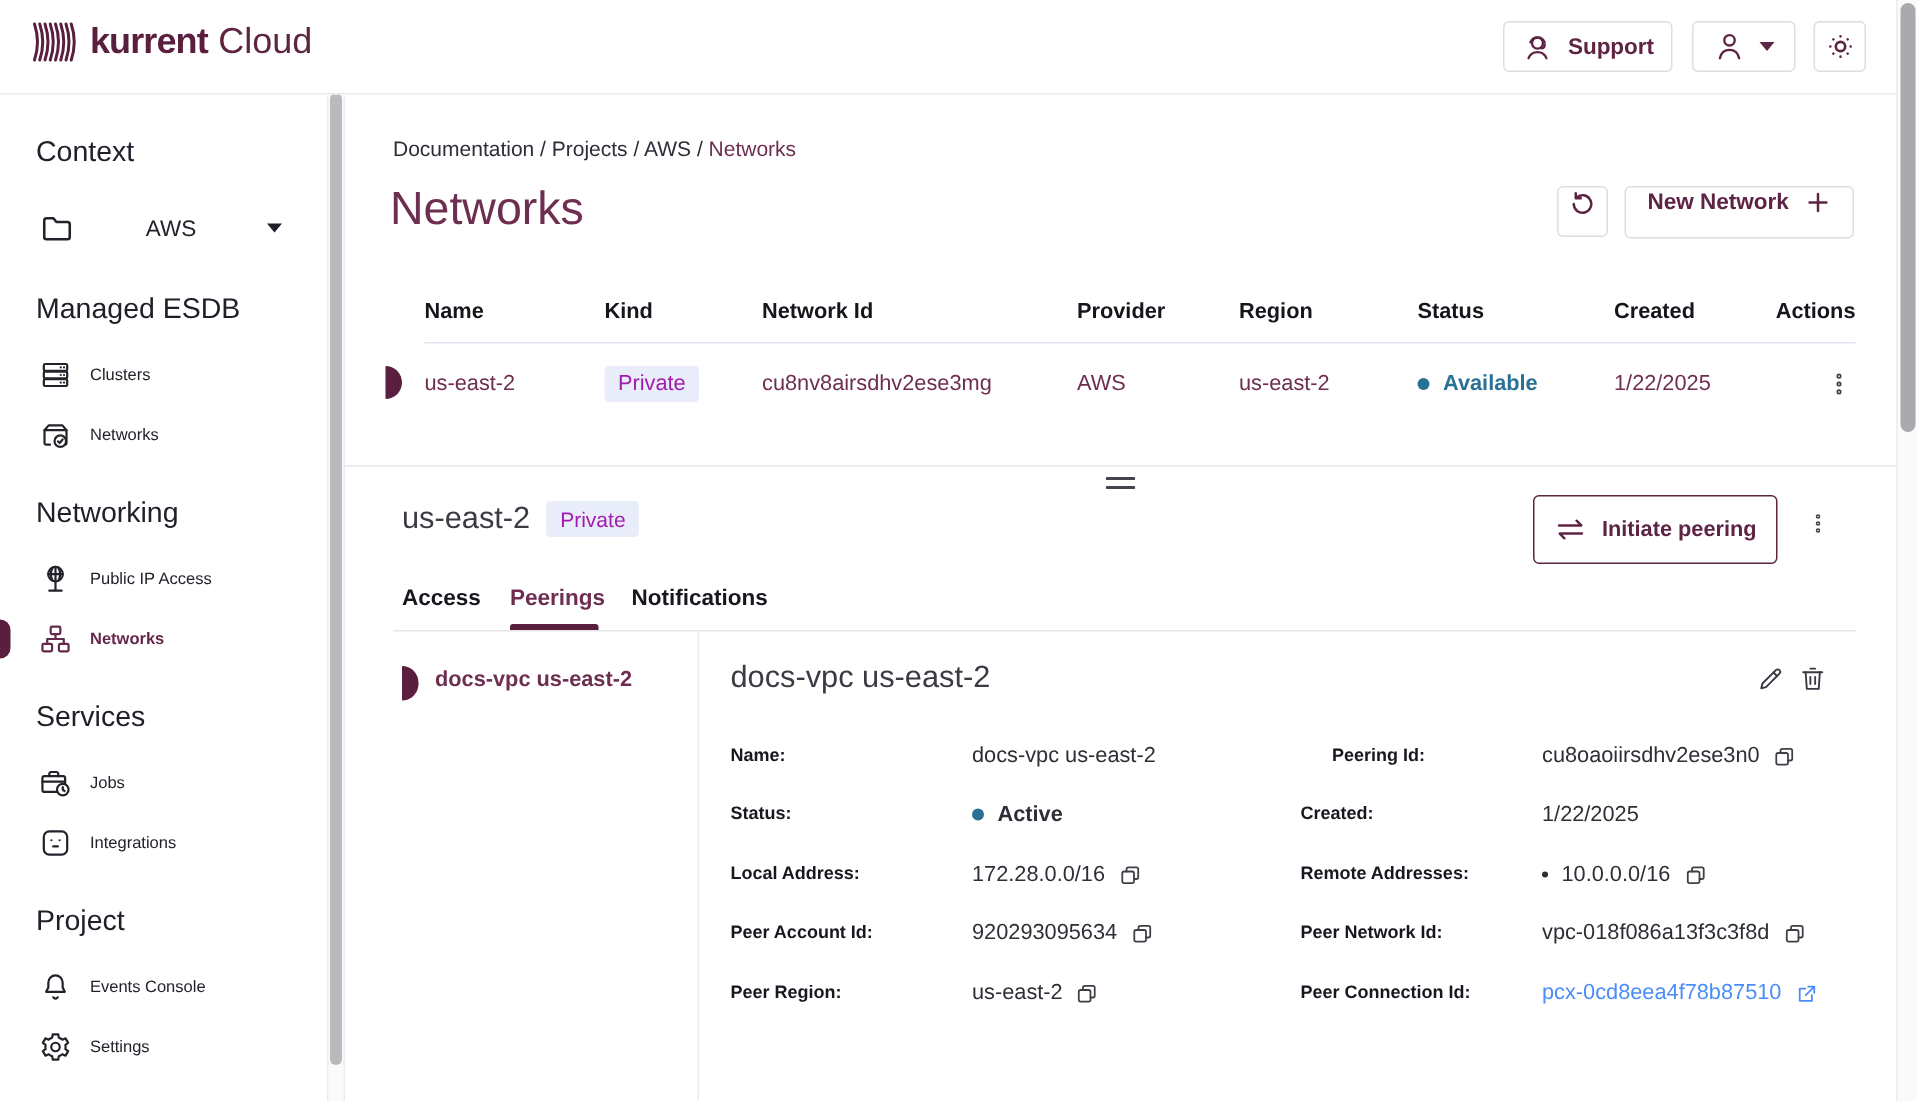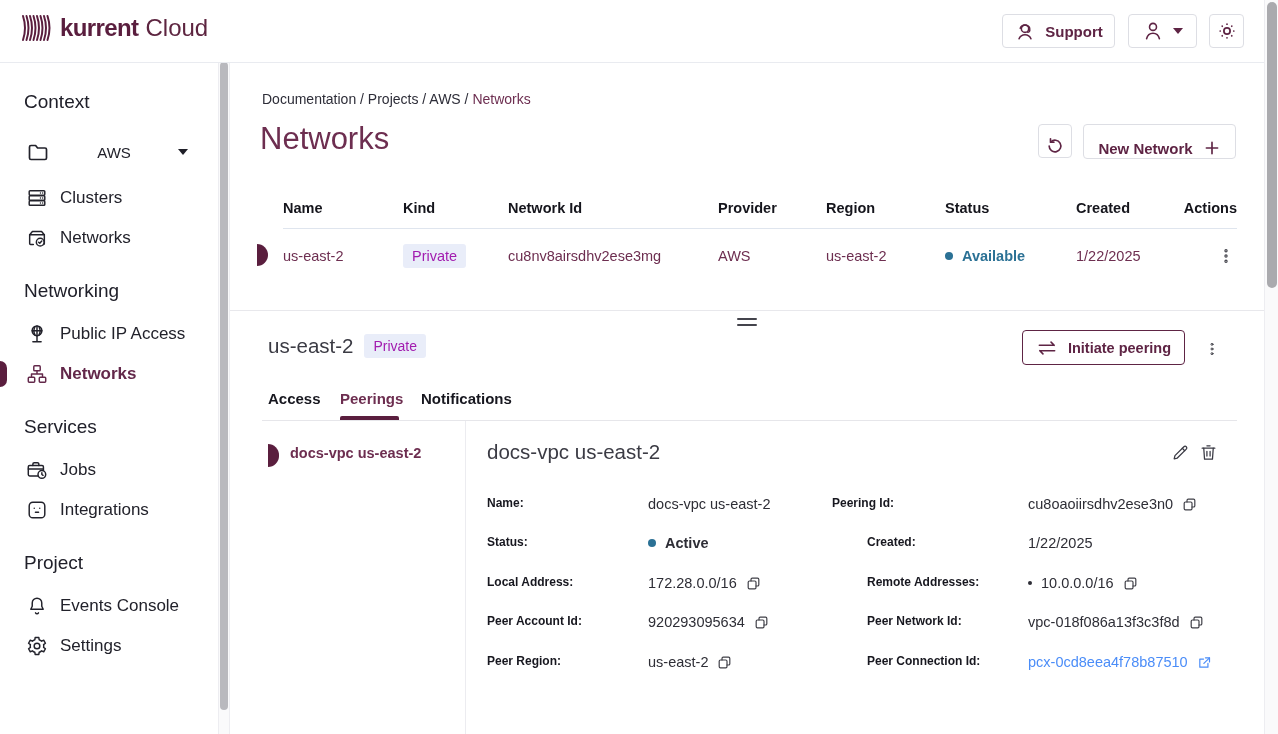--- a/index.html
+++ b/index.html
@@ -31,21 +31,21 @@
   .tb-support{right:163px;width:113px;}
   .tb-account{right:81px;width:69px;}
   .tb-theme{right:34px;width:35px;}
   .caret{width:0;height:0;border-left:5px solid transparent;border-right:5px solid transparent;border-top:6px solid currentColor;}
 
   
   .sidebar{position:absolute;left:0;top:62px;width:218px;bottom:0;background:#fff;}
   .sb-heading{font-size:19px;font-weight:400;color:#20202a;margin:28px 0 0 24px;line-height:24px;}
   .sb-heading.first{}
   .sb-item{position:relative;display:flex;align-items:center;gap:12px;margin:14px 0 0 26px;height:26px;
-           font-size:17px;font-weight:500;color:#22222b;cursor:pointer;}
+           font-size:11px;font-weight:500;color:#22222b;cursor:pointer;}
   .sb-item.lead{margin-top:18px;}
   .sb-item.active{color:#63284a;font-weight:700;}
   .ctx-row{display:flex;align-items:center;margin:23px 0 0 26px;width:162px;height:30px;cursor:pointer;color:#22222b;}
   .ctx-label{flex:1;text-align:center;font-size:15px;font-weight:500;}
   .active-marker{position:absolute;left:-26px;top:50%;transform:translateY(-50%);width:7px;height:26px;
                  background:var(--brand);border-radius:0 12px 12px 0;}
 
   
   .sb-scroll{position:absolute;left:218px;top:62px;width:12px;bottom:0;background:#fafafb;
              border-left:1px solid #ededf1;border-right:1px solid #ededf1;box-sizing:border-box;z-index:3;}
@@ -54,21 +54,21 @@
   .win-scroll .thumb{position:absolute;left:2px;width:10px;top:2px;height:286px;background:#aaaaae;border-radius:5px;}
 
   
   .main{position:absolute;left:230px;top:62px;width:1034px;height:672px;background:#fff;}
   .abs{position:absolute;}
   .breadcrumb{left:32px;top:29px;font-size:14px;color:#2d2d38;white-space:nowrap;}
   .breadcrumb .bc-link{cursor:pointer;}
   .breadcrumb .bc-cur{color:var(--brand-mid);}
   .page-title{left:30px;top:59px;font-size:31px;font-weight:500;color:var(--brand-mid);}
   .btn-light{border:1px solid #dddee4;border-radius:4px;background:#fff;color:var(--btn-maroon);
-             display:flex;align-items:flex-end;justify-content:center;gap:10px;font-size:15px;font-weight:700;
+             display:flex;align-items:flex-start;justify-content:center;gap:10px;font-size:15px;font-weight:700;
              font-family:inherit;cursor:pointer;box-sizing:border-box;}
   .refresh-btn{left:808px;top:62px;width:34px;height:34px;}
   .new-network-btn{left:853px;top:62px;width:153px;height:35px;}
 
   
   .tbl-grid{display:grid;grid-template-columns:120px 105px 210px 108px 119px 131px 101px 60px;align-items:center;}
   .tbl-head{left:53px;top:126px;width:954px;height:40px;border-bottom:1px solid var(--line2);
             font-size:14.5px;font-weight:700;color:#15151c;}
   .tbl-row{left:53px;top:166px;width:954px;height:55px;font-size:14.5px;color:var(--brand-mid);cursor:pointer;}
   .cell-right{justify-self:end;}
@@ -78,21 +78,21 @@
   .dot{width:8px;height:8px;border-radius:50%;background:var(--teal);}
   .kebab{color:#3f3f47;background:none;border:none;padding:2px;cursor:pointer;}
 
   
   .splitter{left:0;top:248px;width:1034px;border-top:1px solid #e8e8ec;}
   .drag-handle{left:507px;top:256px;width:20px;cursor:row-resize;}
   .drag-handle i{display:block;height:0;border-top:2.5px solid #44444c;border-radius:2px;margin-bottom:4px;}
 
   
   .detail-title{left:38px;top:272px;font-size:20.5px;font-weight:500;color:#3b3b44;display:flex;align-items:center;gap:11px;}
-  .peer-btn{left:792px;top:268px;width:163px;height:35px;border:1px solid var(--btn-maroon);border-radius:4px;background:#fff;
+  .peer-btn{left:792px;top:268px;width:163px;height:46px;border:1px solid var(--btn-maroon);border-radius:4px;background:#fff;
             color:var(--btn-maroon);display:flex;align-items:center;justify-content:center;gap:10px;
             font-size:14.5px;font-weight:700;font-family:inherit;cursor:pointer;box-sizing:border-box;}
   .detail-kebab{left:972px;top:274px;}
 
   
   .tabs-line{left:32px;top:358px;width:975px;border-top:1px solid #e6e6ea;}
   .tab{top:328px;font-size:15px;font-weight:700;color:#17171f;cursor:pointer;}
   .tab-details{left:38px;}
   .tab-peerings{left:110px;color:var(--brand-mid);}
   .tab-notifications{left:191px;}
@@ -176,20 +176,21 @@
     <div class="ctx-row">
       <span>
         <svg width="24" height="24" viewBox="0 0 24 24" class="ic">
           <path d="M3.5 7a1.5 1.5 0 0 1 1.5-1.5h4.6l2 2.5H19a1.5 1.5 0 0 1 1.5 1.5v8.5A1.5 1.5 0 0 1 19 19.5H5A1.5 1.5 0 0 1 3.5 18z"></path>
         </svg>
       </span>
       <span class="ctx-label">AWS</span>
       <span class="caret" style="color:#1f1f28"></span>
     </div>
 
+    <div class="sb-heading">Managed ESDB</div>
     <div class="sb-item lead">
       <span>
         <svg width="22" height="22" viewBox="0 0 24 24" class="ic" style="stroke-width:1.6">
           <rect x="3.5" y="4" width="17" height="5" rx="1"></rect>
           <rect x="3.5" y="9.5" width="17" height="5" rx="1"></rect>
           <rect x="3.5" y="15" width="17" height="5" rx="1"></rect>
           <path d="M15.8 6.5h0M18.2 6.5h0M15.8 12h0M18.2 12h0M15.8 17.5h0M18.2 17.5h0"></path>
         </svg>
       </span>
       <span>Clusters</span>
@@ -430,21 +431,21 @@
     <span class="abs f-value" style="left:418px;top:592px">
       <span>us-east-2</span>
       <button class="copy-btn">
           <svg width="15" height="15" viewBox="0 0 24 24" class="ic" style="stroke-width:1.9">
             <rect x="3.5" y="8" width="12.5" height="12.5" rx="2"></rect>
             <path d="M8 8V5.5a2 2 0 0 1 2-2h8.5a2 2 0 0 1 2 2V14a2 2 0 0 1-2 2H16"></path>
           </svg>
         </button>
     </span>
 
-    <span class="abs f-label" style="left:602px;top:434px">Peering Id:</span>
+    <span class="abs f-label" style="left:658px;top:434px">Peering Id:</span>
     <span class="abs f-value" style="left:798px;top:434px">
       <span>cu8oaoiirsdhv2ese3n0</span>
       <button class="copy-btn">
           <svg width="15" height="15" viewBox="0 0 24 24" class="ic" style="stroke-width:1.9">
             <rect x="3.5" y="8" width="12.5" height="12.5" rx="2"></rect>
             <path d="M8 8V5.5a2 2 0 0 1 2-2h8.5a2 2 0 0 1 2 2V14a2 2 0 0 1-2 2H16"></path>
           </svg>
         </button>
     </span>
 

